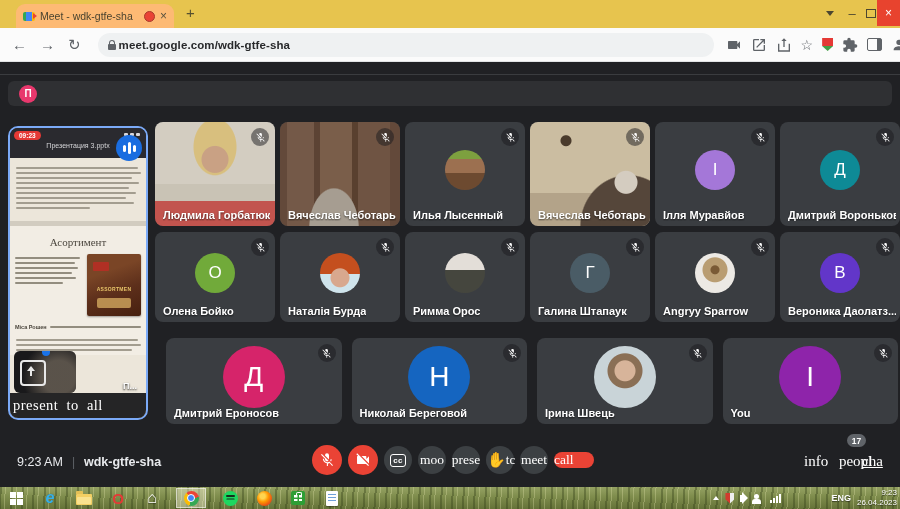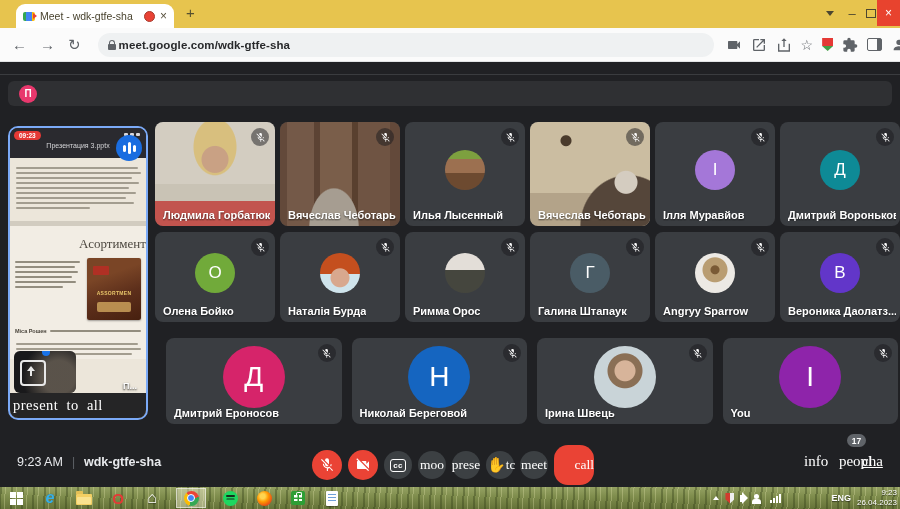--- a/index.html
+++ b/index.html
@@ -2,21 +2,21 @@
 <html><head>
 <meta charset="utf-8">
 <style>
   html,body{margin:0;padding:0;background:#000}
   .screen{position:relative;width:900px;height:509px;overflow:hidden;background:#202124;
           font-family:"Liberation Sans","DejaVu Sans",sans-serif;}
   .ser{font-family:"Liberation Serif","DejaVu Serif",serif;}
 
   
   .titlebar{position:absolute;left:0;top:0;width:900px;height:28px;background:#e7c44e;}
-  .tab{position:absolute;left:16px;top:4px;width:158px;height:24px;background:#ffffff;
+  .tab{position:absolute;left:16px;top:4px;width:158px;height:24px;background:#fdba74;
        border-radius:9px 9px 0 0;display:flex;align-items:center;padding:0 7px;gap:5px;box-sizing:border-box;}
   .meetico{width:12px;height:9px;border-radius:2px;flex:none;
     background:linear-gradient(90deg,#34a853 0 22%,#4285f4 22% 72%,#fbbc05 72%);position:relative;}
   .meetico::after{content:'';position:absolute;right:-2px;top:1px;border-top:3.5px solid transparent;
     border-bottom:3.5px solid transparent;border-left:4px solid #ea4335;}
   .tab-title{font-size:10.5px;color:#49432f;flex:1;white-space:nowrap;overflow:hidden;}
   .recdot{width:9px;height:9px;border-radius:50%;background:#e94235;border:1.5px solid #a8392b;flex:none;}
   .tabx{font-size:12px;color:#5a5340;line-height:1;flex:none;}
   .newtab{position:absolute;left:186px;top:4px;font-size:15px;color:#56502f;}
   .wc{position:absolute;top:0;height:26px;display:flex;align-items:center;justify-content:center;}
@@ -69,21 +69,21 @@
   .audio-ind i{width:3px;background:#fff;border-radius:2px;}
   .audio-ind i:nth-child(1){height:7px}.audio-ind i:nth-child(2){height:12px}.audio-ind i:nth-child(3){height:7px}
   .th-body{position:absolute;left:0;right:0;top:30px;bottom:0;background:#ece6da;}
   .lines{padding:6px 4px 4px;}
   .lines i{display:block;height:2px;background:#a39d8f;margin:3px 2px 0;border-radius:1px;}
   .lines i:nth-child(1){width:95%}.lines i:nth-child(2){width:98%}.lines i:nth-child(3){width:91%}
   .lines i:nth-child(4){width:96%}.lines i:nth-child(5){width:88%}.lines i:nth-child(6){width:94%}
   .lines i:nth-child(7){width:86%}.lines i:nth-child(8){width:92%}.lines i:nth-child(9){width:58%}
   .band{height:5px;background:#d2ccc0;margin-top:8px;}
   .slide2{background:#f2ede4;padding-top:6px;}
-  .s-title{text-align:right;font-size:13px;color:#4c473f;font-family:"Liberation Serif","DejaVu Serif",serif;
+  .s-title{text-align:center;font-size:11px;color:#4c473f;font-family:"Liberation Serif","DejaVu Serif",serif;
            margin:4px 0 6px;}
   .twocol{display:flex;padding:0 5px;gap:4px;}
   .colL{flex:1;}
   .colL i{display:block;height:2px;background:#938d7f;margin:3px 0 0;border-radius:1px;}
   .colL i:nth-child(1){width:95%}.colL i:nth-child(2){width:88%}.colL i:nth-child(3){width:92%}
   .colL i:nth-child(4){width:84%}.colL i:nth-child(5){width:90%}.colL i:nth-child(6){width:70%}
   .choco{width:54px;height:62px;flex:none;border-radius:2px;position:relative;
          background:linear-gradient(160deg,#7a4526 0 30%,#5d2f1b 60%,#47200f);box-shadow:0 1px 2px rgba(0,0,0,.35);}
   .choco .lbl{position:absolute;left:0;right:0;top:32px;text-align:center;font-size:5px;color:#e7c469;
               letter-spacing:.3px;font-weight:700;}
@@ -151,22 +151,22 @@
   .red{background:#ea4335;}
   .dark{background:#3c4043;width:28px;height:28px;}
   .cbtn svg{width:16px;height:16px;fill:#fff;}
   .ccbox{border:1.4px solid #fff;border-radius:3px;padding:0 2px;font-size:8px;line-height:11px;color:#fff;
          font-weight:700;letter-spacing:.4px;}
   .ligtxt{position:absolute;left:50%;top:50%;transform:translate(-50%,-50%);color:#fff;font-size:13.5px;
           white-space:nowrap;}
   .handwrap{position:absolute;left:50%;top:50%;transform:translate(-46%,-50%);display:flex;align-items:center;color:#fff;white-space:nowrap;}
   .handg{font-size:15px;}
   .handsfx{font-size:13px;margin-left:0px;}
-  .callpill{width:40px;height:40px;border-radius:14px;background:#ea4335;display:flex;align-items:center;
-            justify-content:flex-end;flex:none;}
+  .callpill{width:40px;height:16px;border-radius:14px;background:#ea4335;display:flex;align-items:center;
+            justify-content:flex-start;flex:none;}
   .callpill span{color:#fff;font-size:13.5px;}
   .count-badge{position:absolute;left:847px;top:2px;min-width:13px;height:13px;border-radius:7px;background:#606469;
                color:#fff;font-size:8.5px;font-weight:700;display:flex;align-items:center;justify-content:center;
                padding:0 3px;}
   .rlig{position:absolute;left:804px;top:21px;width:96px;overflow:hidden;white-space:nowrap;color:#fff;font-size:15px;}
   .rlig .sp2{margin-left:7px;}
   .rlig .sp3{margin-left:-14px;text-decoration:underline;}
 
   
   .taskbar{position:absolute;left:0;top:487px;width:900px;height:22px;

